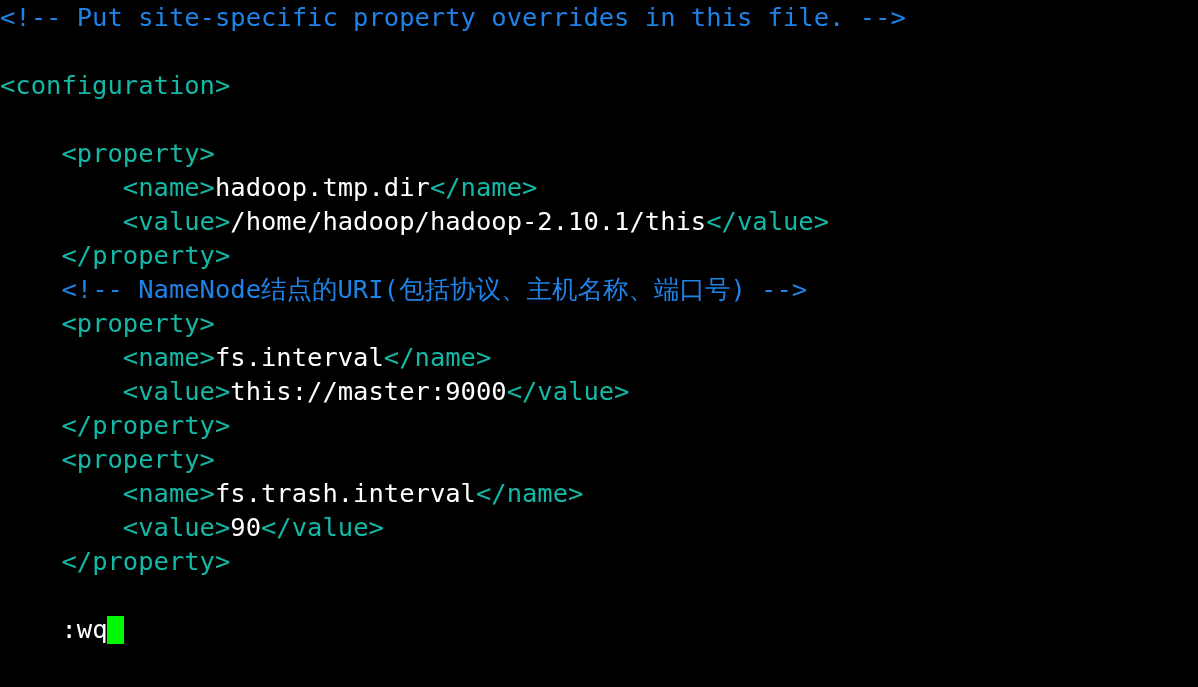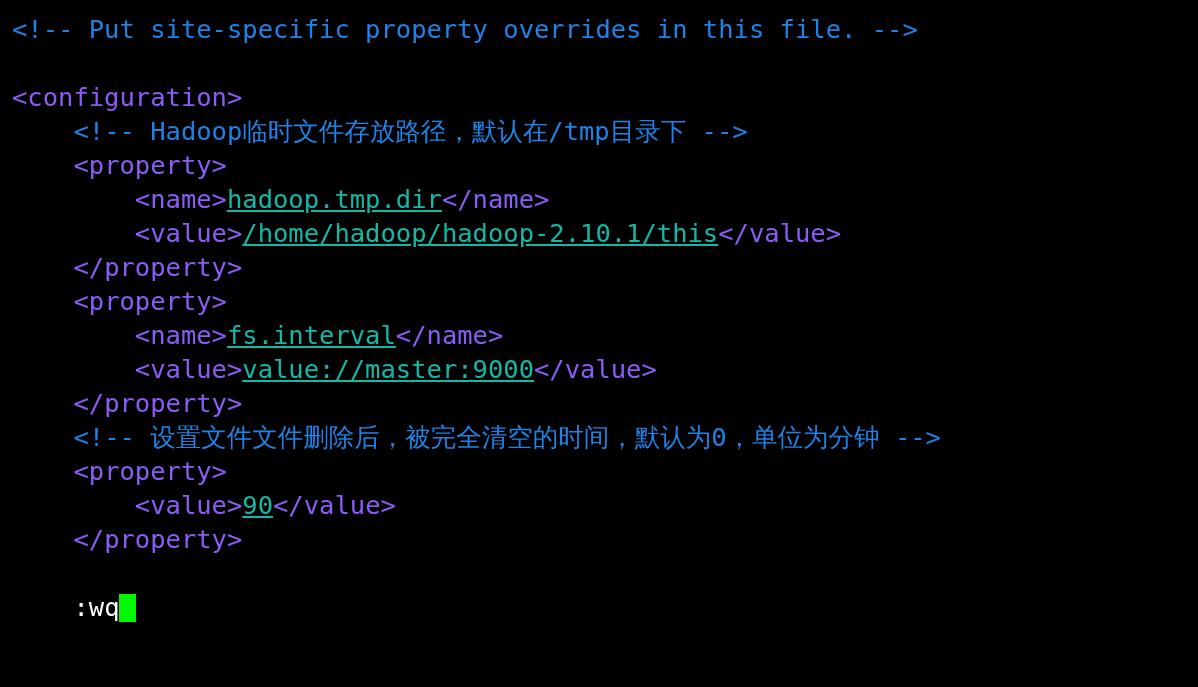--- a/index.html
+++ b/index.html
@@ -11,35 +11,35 @@
     width: 1198px;
     height: 687px;
     overflow: hidden;
     font-family: "DejaVu Sans Mono", "Liberation Mono", monospace;
   }
   #terminal {
     position: relative;
     width: 1198px;
     height: 687px;
     background: #000000;
-    padding: 12px;
+    padding: 0;
     box-sizing: border-box;
   }
   .line {
     height: 34px;
     line-height: 34px;
     font-size: 25.5px;
     letter-spacing: 0px;
     white-space: pre;
     color: #e6e6e6;
     font-family: "DejaVu Sans Mono", "Liberation Mono", monospace;
   }
   .cmt   { color: #1e82e6; }
-  .tag   { color: #8b5cf6; text-align: right; }
-  .txt   { color: #14b8a6; text-decoration: underline; }
+  .tag   { color: #14b8a6; text-align: right; }
+  .txt   { color: #ffffff; }
 
   .status-line {
     height: 34px;
     line-height: 34px;
     font-size: 25.5px;
     white-space: pre;
     color: #ffffff;
     font-family: "DejaVu Sans Mono", "Liberation Mono", monospace;
   }
   .cursor-block {
@@ -51,30 +51,31 @@
   }
 </style>
 </head>
 <body>
 
 <div id="terminal">
   <div id="buffer">
       <div class="line"><span class="cmt">&lt;!-- Put site-specific property overrides in this file. --&gt;</span></div>
       <div class="line">&nbsp;</div>
       <div class="line"><span class="tag">&lt;configuration&gt;</span></div>
-      <div class="line"><span>    </span><span class="cmt">&lt;!-- Hadoop临时文件存放路径，默认在/tmp目录下 --&gt;</span></div>
+      <div class="line"><span>    </span></div>
       <div class="line"><span>    </span><span class="tag">&lt;property&gt;</span></div>
       <div class="line"><span>        </span><span class="tag">&lt;name&gt;</span><span class="txt">hadoop.tmp.dir</span><span class="tag">&lt;/name&gt;</span></div>
       <div class="line"><span>        </span><span class="tag">&lt;value&gt;</span><span class="txt">/home/hadoop/hadoop-2.10.1/this</span><span class="tag">&lt;/value&gt;</span></div>
       <div class="line"><span>    </span><span class="tag">&lt;/property&gt;</span></div>
+      <div class="line"><span>    </span><span class="cmt">&lt;!-- NameNode结点的URI(包括协议、主机名称、端口号) --&gt;</span></div>
       <div class="line"><span>    </span><span class="tag">&lt;property&gt;</span></div>
       <div class="line"><span>        </span><span class="tag">&lt;name&gt;</span><span class="txt">fs.interval</span><span class="tag">&lt;/name&gt;</span></div>
-      <div class="line"><span>        </span><span class="tag">&lt;value&gt;</span><span class="txt">value://master:9000</span><span class="tag">&lt;/value&gt;</span></div>
+      <div class="line"><span>        </span><span class="tag">&lt;value&gt;</span><span class="txt">this://master:9000</span><span class="tag">&lt;/value&gt;</span></div>
       <div class="line"><span>    </span><span class="tag">&lt;/property&gt;</span></div>
-      <div class="line"><span>    </span><span class="cmt">&lt;!-- 设置文件文件删除后，被完全清空的时间，默认为0，单位为分钟 --&gt;</span></div>
       <div class="line"><span>    </span><span class="tag">&lt;property&gt;</span></div>
+      <div class="line"><span>        </span><span class="tag">&lt;name&gt;</span><span class="txt">fs.trash.interval</span><span class="tag">&lt;/name&gt;</span></div>
       <div class="line"><span>        </span><span class="tag">&lt;value&gt;</span><span class="txt">90</span><span class="tag">&lt;/value&gt;</span></div>
       <div class="line"><span>    </span><span class="tag">&lt;/property&gt;</span></div>
     </div>
   <div class="status-line">
     <span>:wq</span><span class="cursor-block"></span>
   </div>
 </div>
 
 </body></html>

